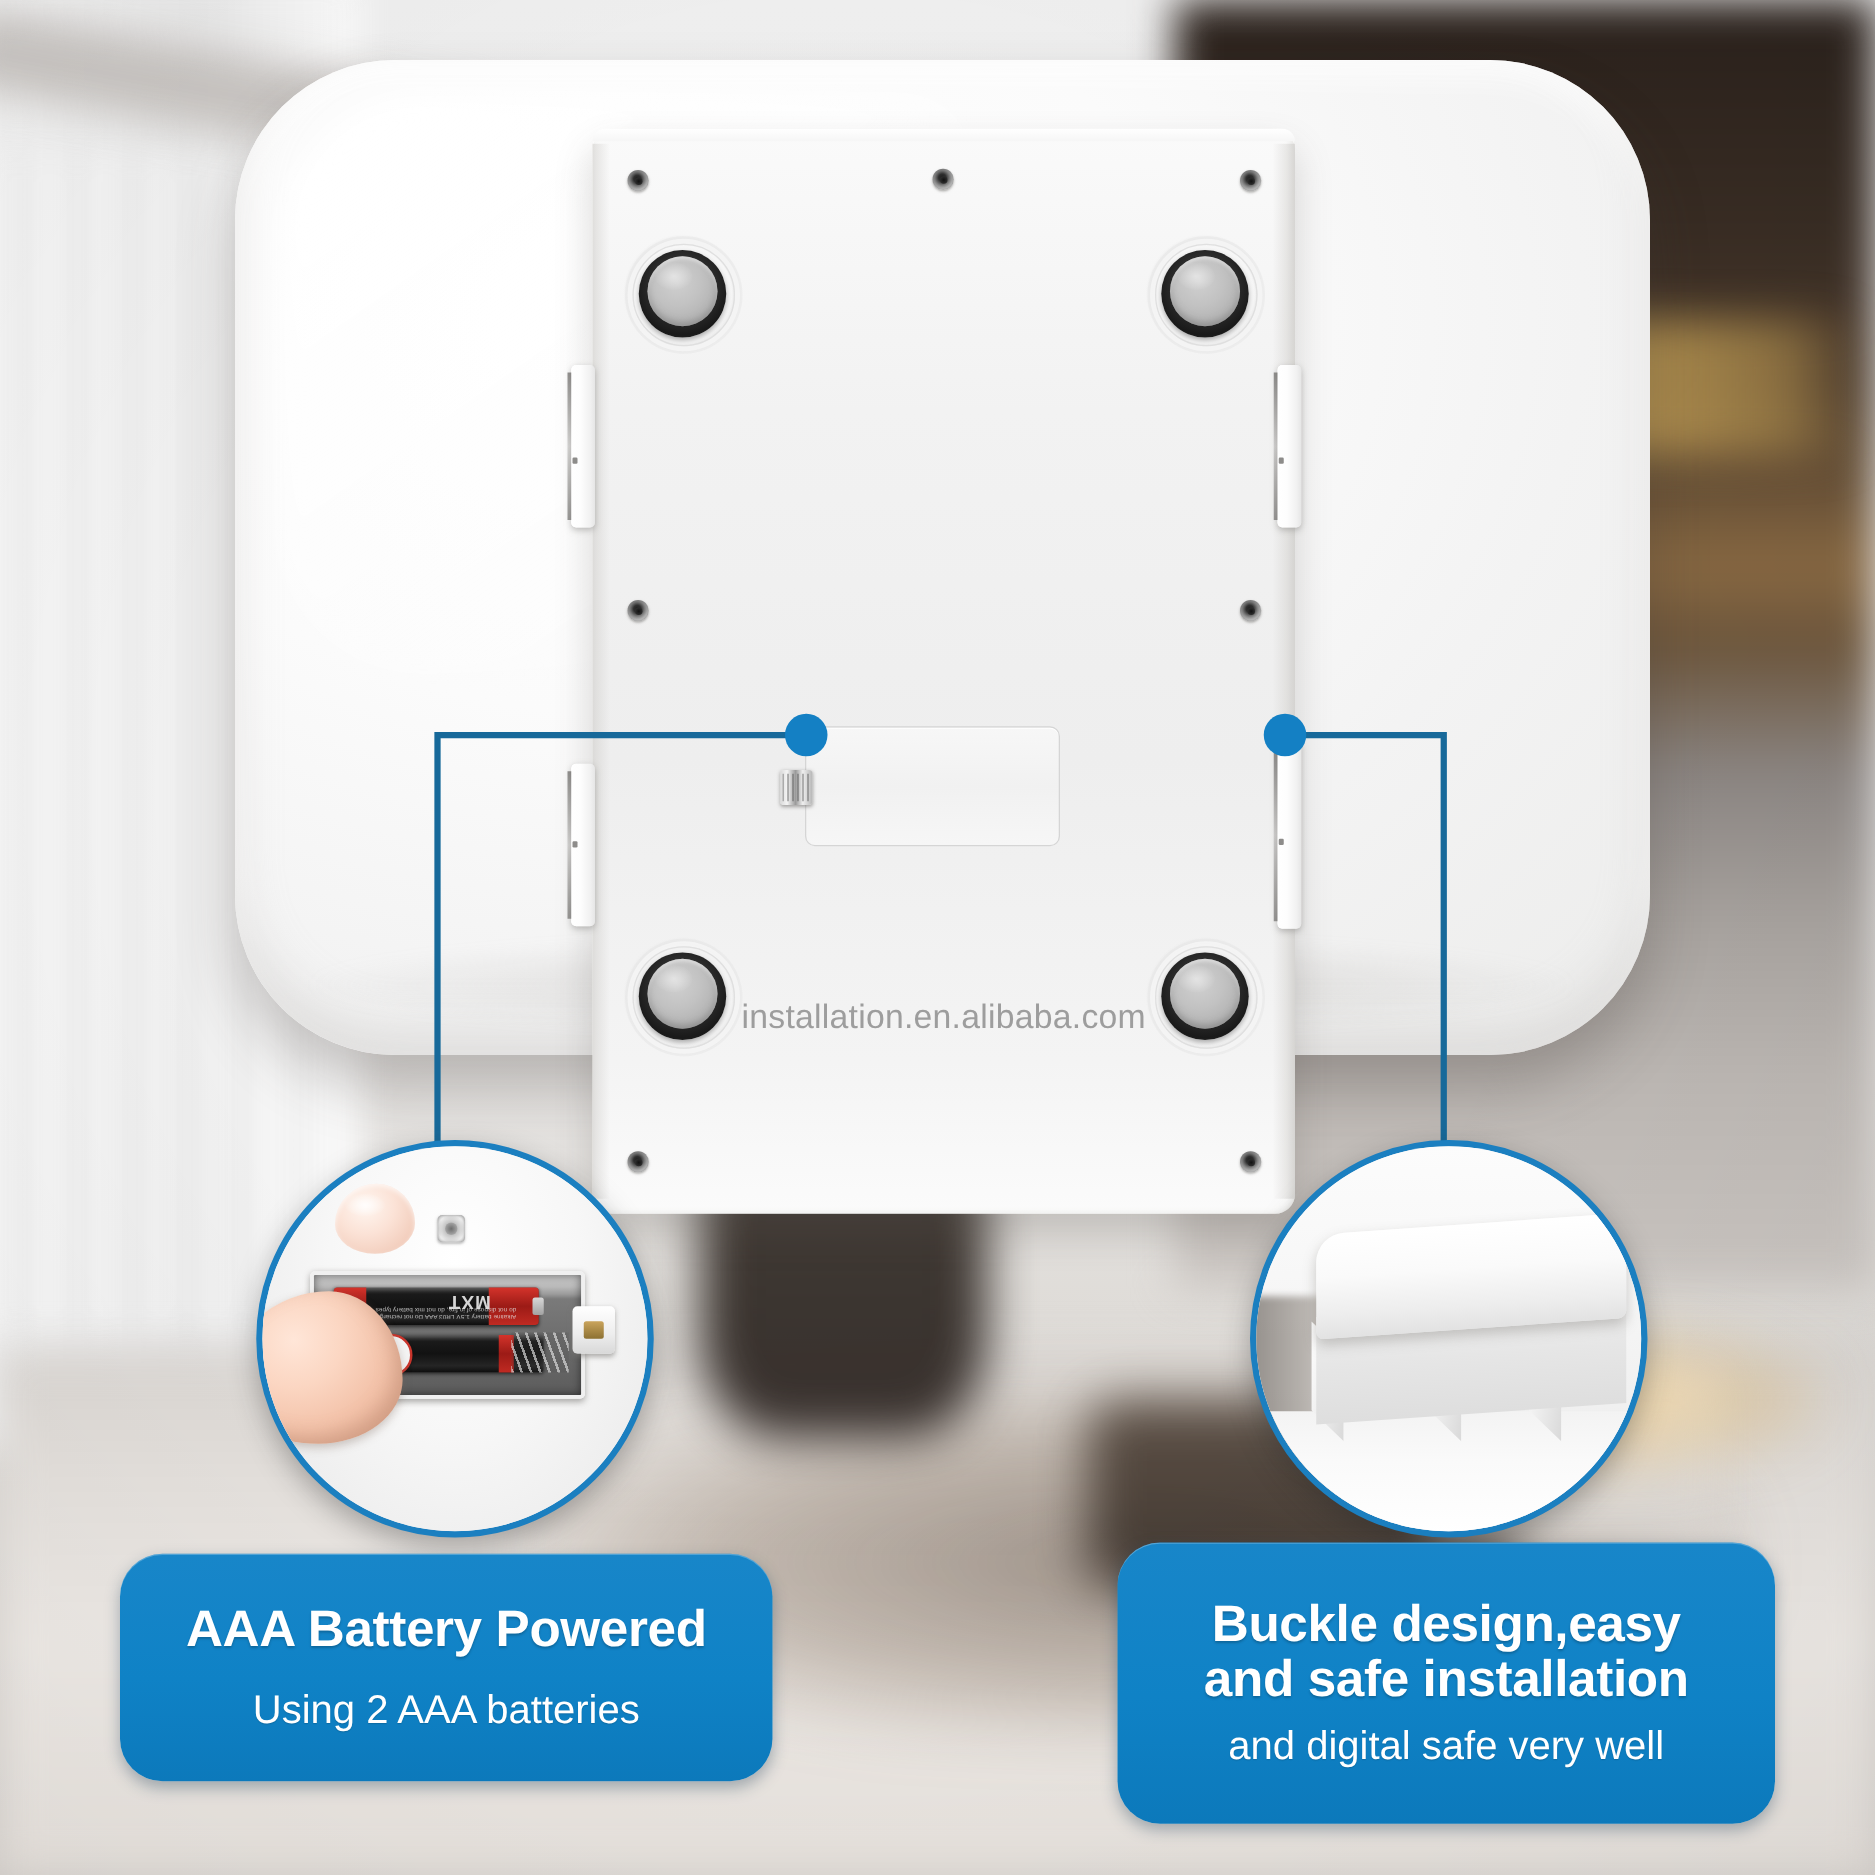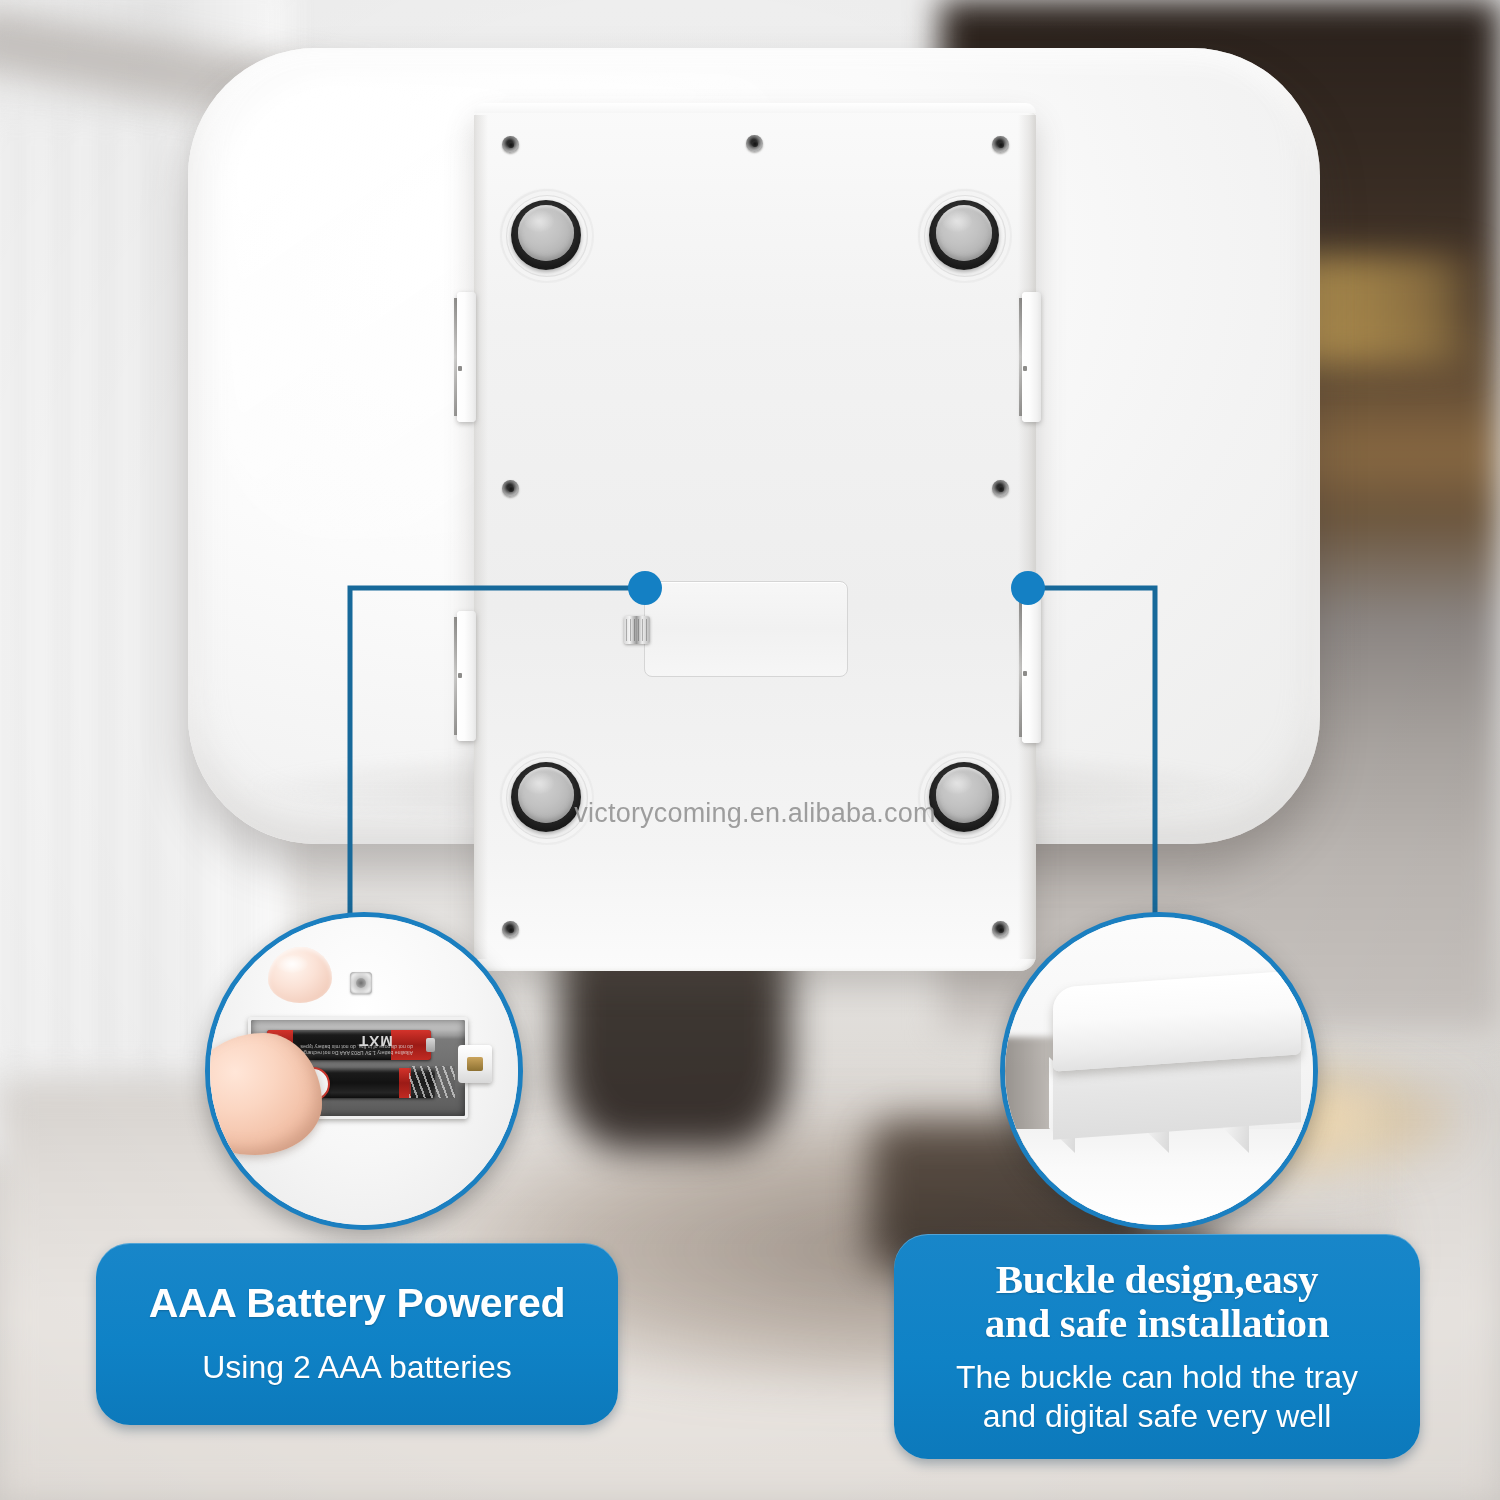--- a/index.html
+++ b/index.html
@@ -535,21 +535,21 @@
   .cap-left  { left: 96px;  top: 1243px; width: 522px; height: 182px; }
   .cap-right { left: 894px; top: 1234px; width: 526px; height: 225px; }
 
   .cap-title {
     font-weight: bold;
     letter-spacing: -0.3px;
     text-shadow: 0 1px 2px rgba(0,0,0,.22);
     line-height: 1.08;
   }
   .cap-left .cap-title  { font-size: 41px; margin-bottom: 22px; }
-  .cap-right .cap-title { font-size: 41px; margin-bottom: 12px; font-family: Liberation Serif, serif; }
+  .cap-right .cap-title { font-size: 41px; margin-bottom: 12px; }
 
   .cap-sub {
     font-size: 32px;
     line-height: 1.22;
     font-weight: 400;
     text-shadow: 0 1px 1px rgba(0,0,0,.16);
   }
 </style>
 </head>
 <body>
@@ -626,21 +626,21 @@
       </div>
       <div class="tab" style="left:548px; top:490px; height:150px;">
         <div class="tab-notch" style="top:78px;"></div>
       </div>
 
       <div class="bat-door"></div>
       <div class="bat-latch">
         <div class="bat-latch-lines"></div>
       </div>
 
-      <div class="watermark" style="top:695px;">victorycoming.en.alibaba.com</div>
+      <div class="watermark" style="top:695px;">installation.en.alibaba.com</div>
     </div>
   </div>
 
   <svg class="callout-svg" viewBox="0 0 1500 1500">
 
     <path d="M 645 588 L 350 588 L 350 950" fill="none" stroke="#17699a" stroke-width="5"></path>
 
     <path d="M 1028 588 L 1155 588 L 1155 950" fill="none" stroke="#17699a" stroke-width="5"></path>
     <circle cx="645" cy="588" r="17" fill="#1480c4"></circle>
     <circle cx="1028" cy="588" r="17" fill="#1480c4"></circle>
@@ -691,18 +691,17 @@
       <div>Using 2 AAA batteries</div>
     </div>
   </div>
 
   <div class="caption cap-right">
     <div class="cap-title">
       <div>Buckle design,easy</div>
       <div>and safe installation</div>
     </div>
     <div class="cap-sub">
-      <div>The buckle can hold the tray</div>
       <div>and digital safe very well</div>
     </div>
   </div>
 
 </div>
 
 </body></html>

